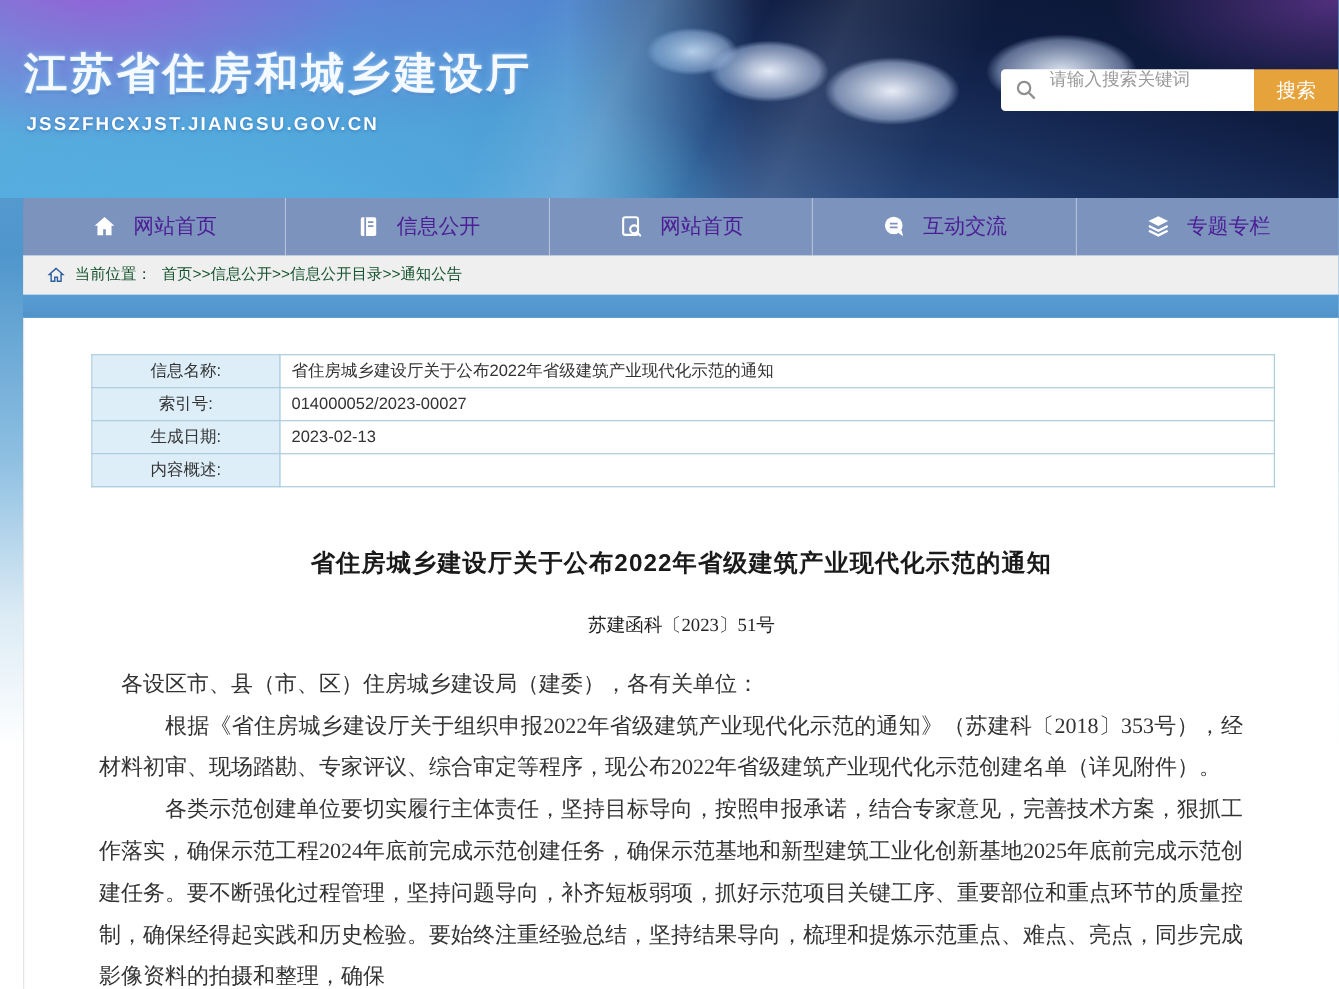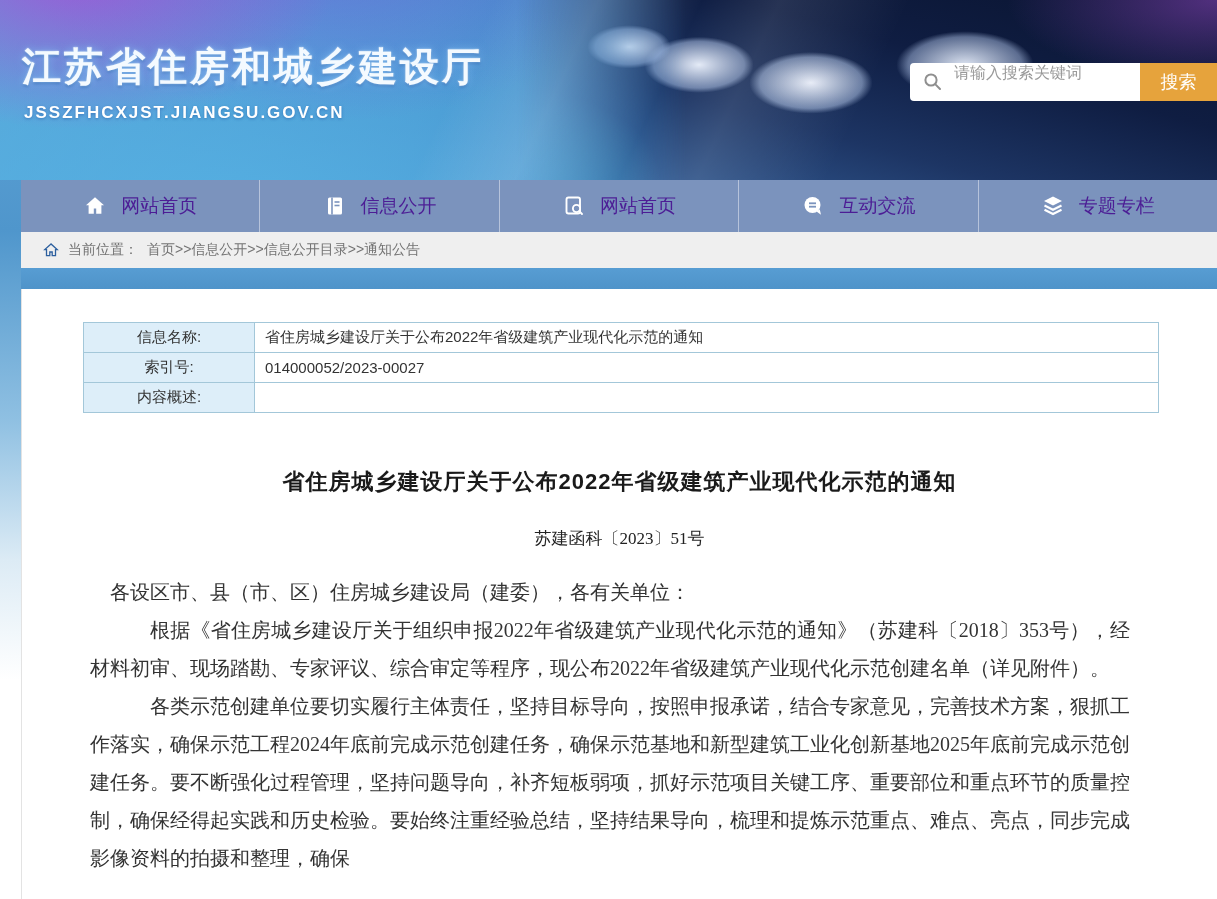--- a/index.html
+++ b/index.html
@@ -70,21 +70,21 @@
     color:#4c1d95; font-size:19px; cursor:pointer;
     border-right:1px solid rgba(255,255,255,.45);
   }
   .nav-item:last-child { border-right:none; }
   .nav-item svg { display:block; }
 
   
   .breadcrumb {
     position:absolute; top:232px; left:21px; right:0; height:36px;
     background:#efefef; display:flex; align-items:center; gap:9px;
-    padding-left:22px; font-size:14px; color:#737373;
+    padding-left:22px; font-size:14px; color:#14532d;
   }
   .blue-band {
     position:absolute; top:268px; left:21px; right:0; height:21px;
     background:linear-gradient(180deg,#579dd3,#4f93c9);
   }
 
   
   .card {
     position:absolute; top:289px; left:21px; right:0; bottom:0;
     background:#ffffff; border-left:1px solid #e3e3e3;
@@ -197,20 +197,24 @@
     <tbody>
         <tr>
       <td class="lbl">信息名称:</td>
       <td colspan="3">省住房城乡建设厅关于公布2022年省级建筑产业现代化示范的通知</td>
     </tr>
     <tr>
       <td class="lbl">索引号:</td>
       <td colspan="3">014000052/2023-00027</td>
     </tr>
     <tr>
+      <td class="lbl">生成日期:</td>
+      <td colspan="3">2023-02-13</td>
+    </tr>
+    <tr>
       <td class="lbl">内容概述:</td>
       <td colspan="3"></td>
     </tr>
   </tbody>
     </table>
 
   <h1 class="art-title">省住房城乡建设厅关于公布2022年省级建筑产业现代化示范的通知</h1>
   <div class="doc-num">苏建函科〔2023〕51号</div>
 
   <div class="art-body">

